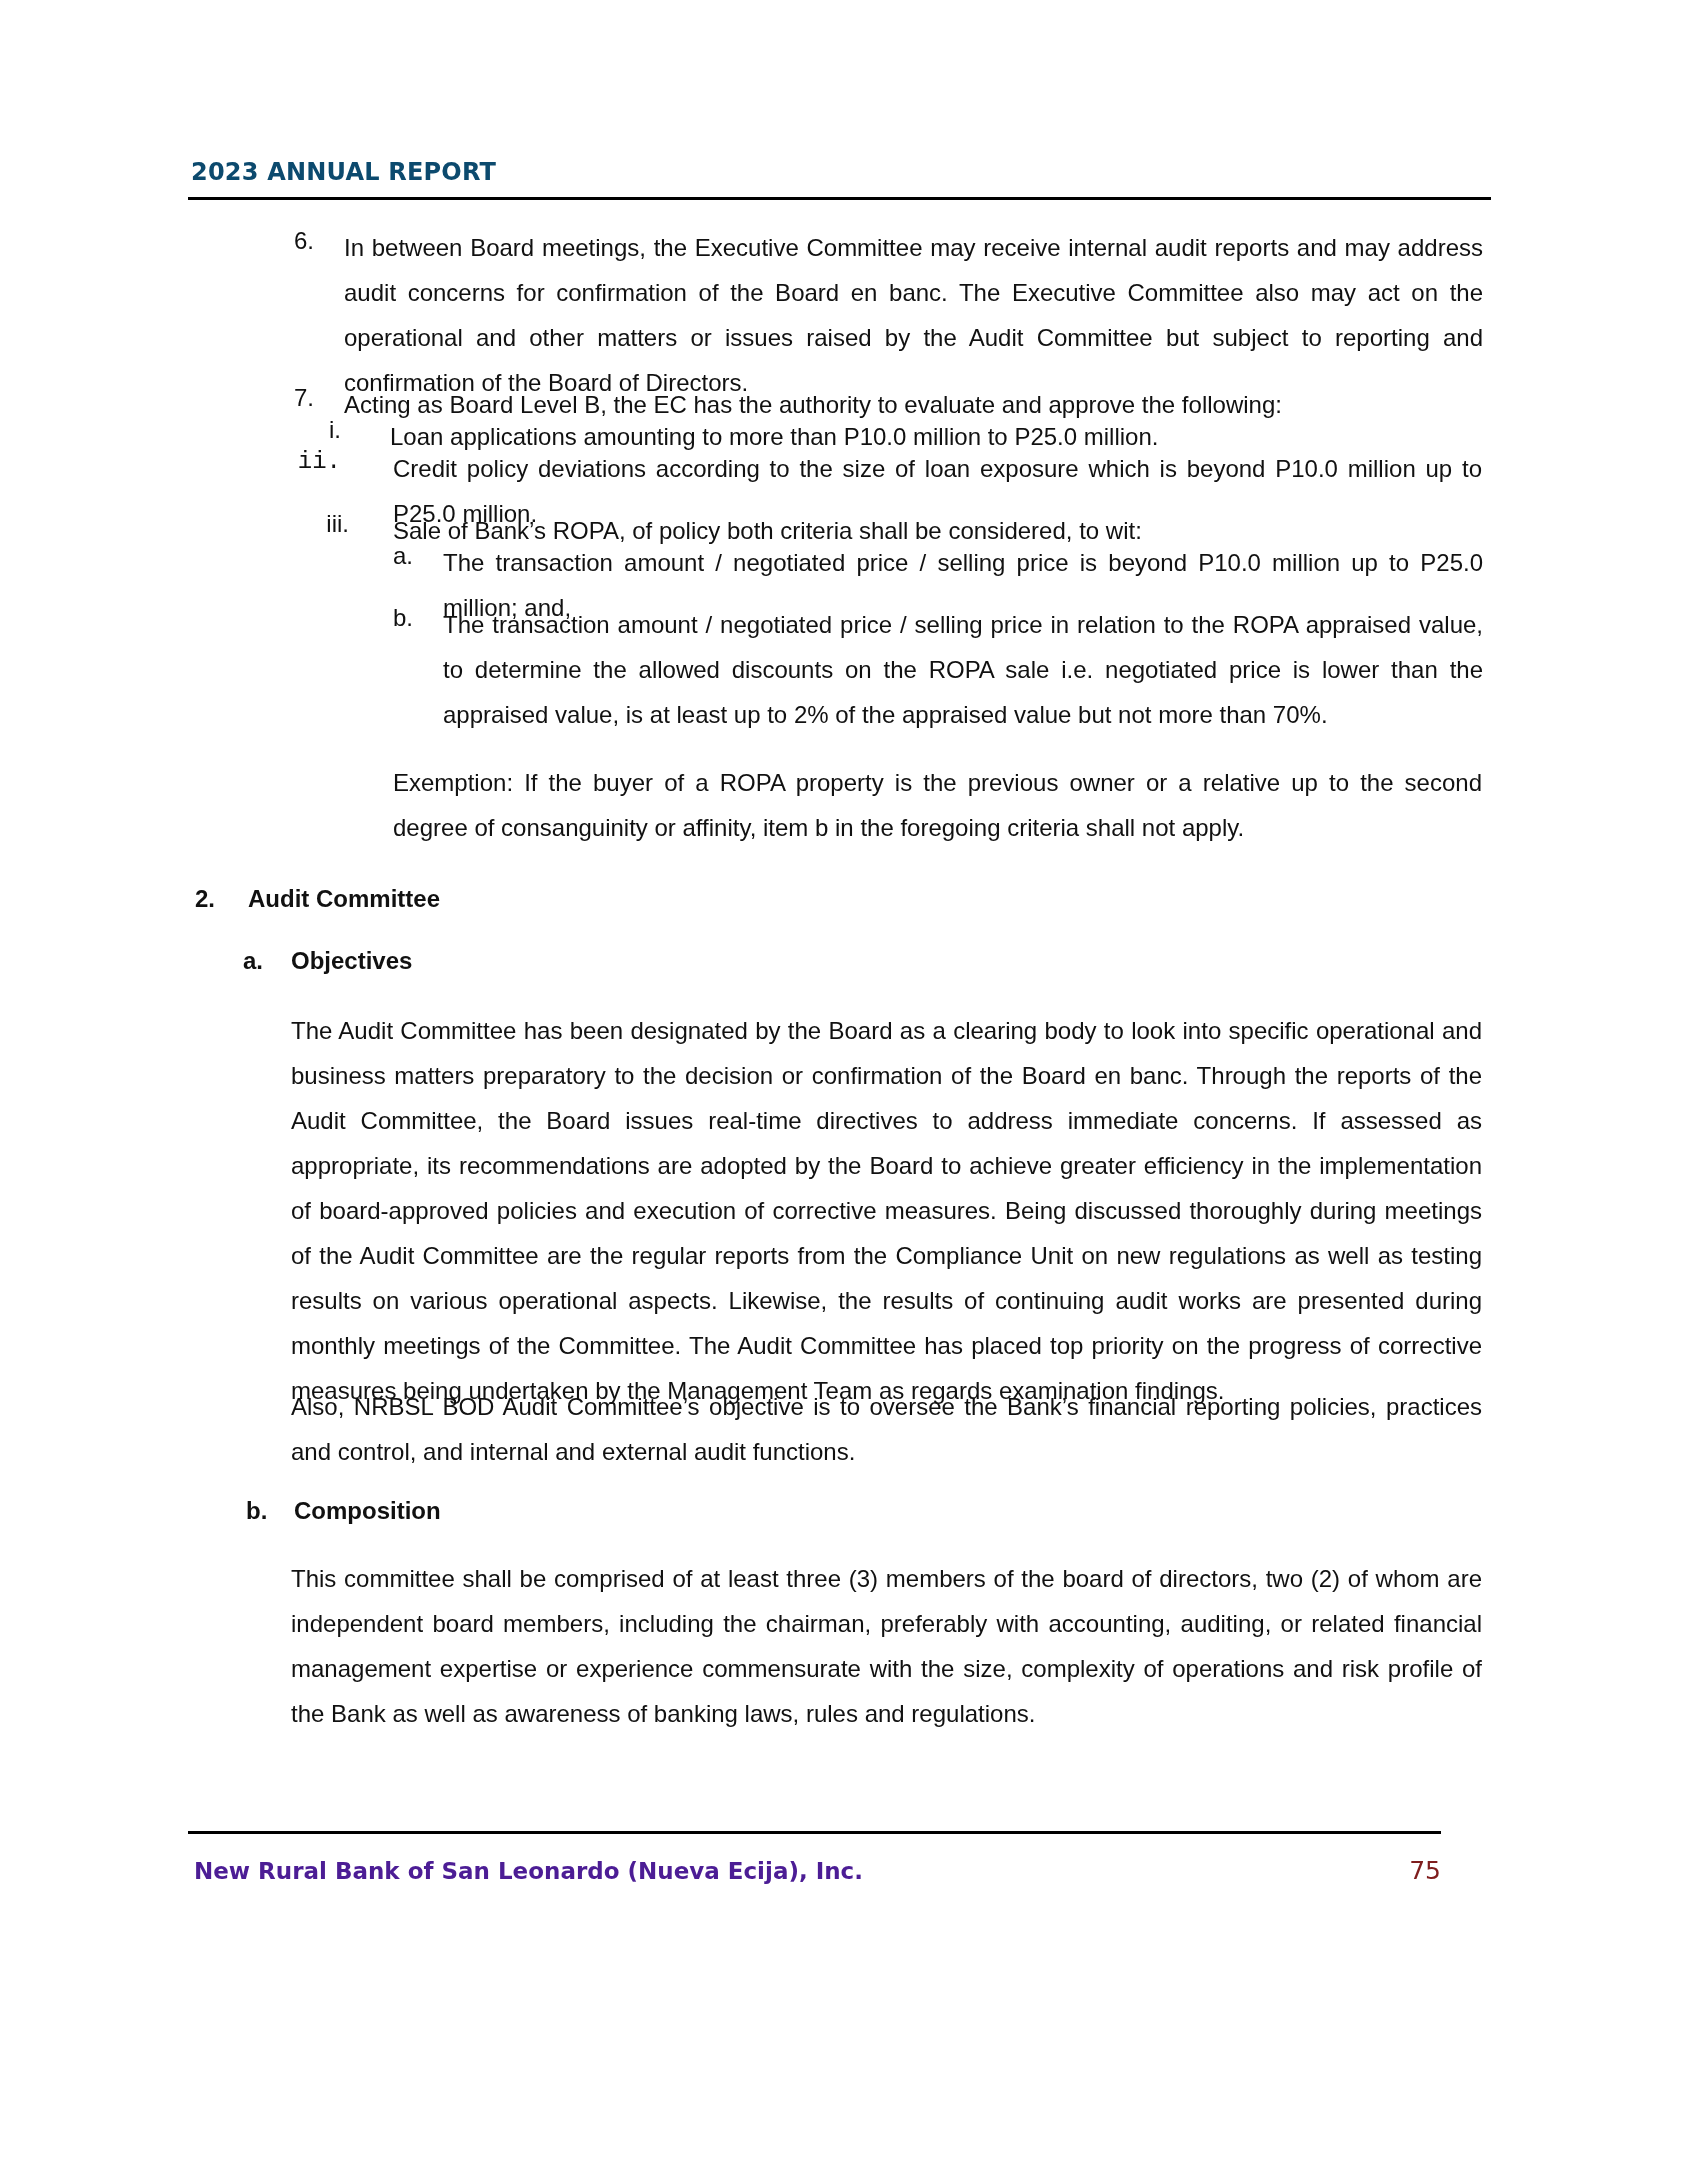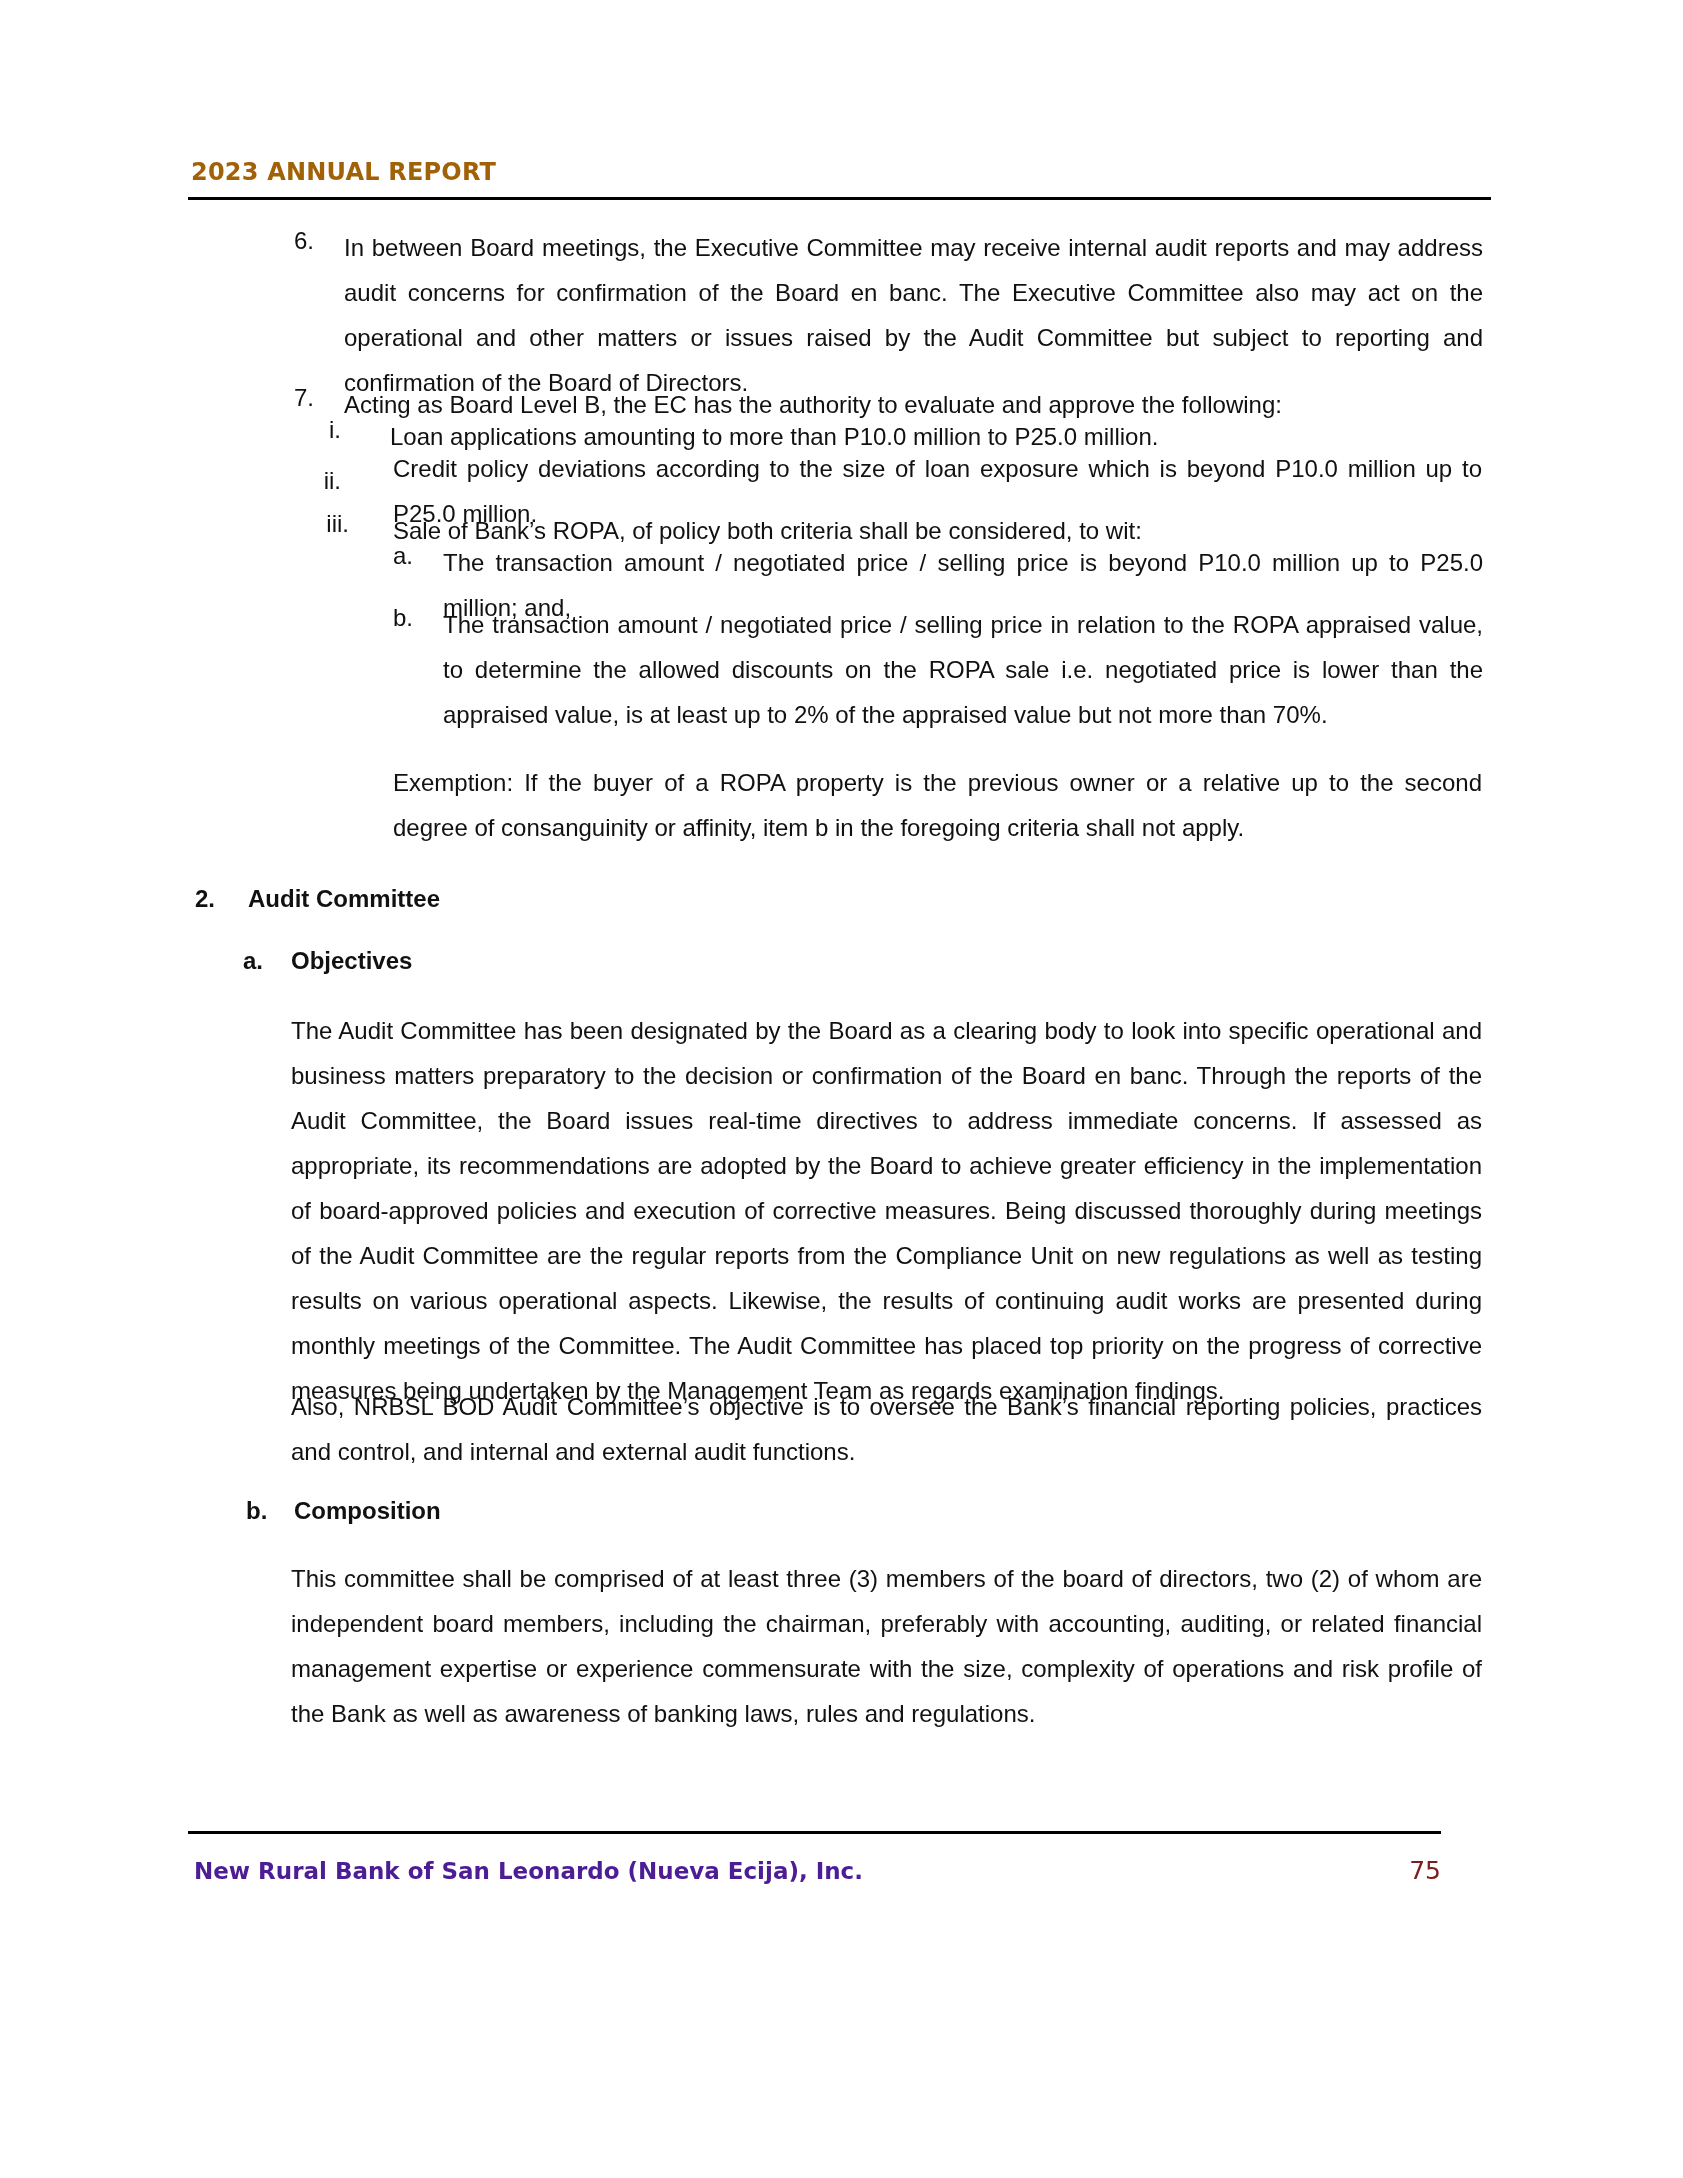--- a/index.html
+++ b/index.html
@@ -1,20 +1,20 @@
 <!DOCTYPE html>
 <html><head>
 <meta charset="utf-8">
 <style>
   html, body { margin: 0; padding: 0; background: #ffffff; }
   body { width: 1683px; height: 2178px; position: relative; overflow: hidden;
          font-family: "Liberation Sans", sans-serif; color: #111111; }
   .abs { position: absolute; }
   .hdr-title { left: 191px; top: 158px; font-family: "DejaVu Sans", sans-serif; font-weight: bold;
-               font-size: 24px; color: #a16207; letter-spacing: 0.2px; white-space: nowrap; }
+               font-size: 24px; color: #0c4a6e; letter-spacing: 0.2px; white-space: nowrap; }
   .rule { background: #000; height: 3px; }
   .rule-top { left: 188px; top: 197px; width: 1303px; }
   .rule-bottom { left: 188px; top: 1831px; width: 1253px; }
   .txt { font-size: 24px; line-height: 45px; text-align: justify; }
   .marker { font-size: 24px; line-height: 31.5px; white-space: nowrap; }
   .bold { font-weight: bold; }
   .footer-text { left: 194px; top: 1858px; font-family: "DejaVu Sans", sans-serif; font-weight: bold;
                  font-size: 23px; color: #4c1d95; white-space: nowrap; }
   .page-num { left: 1391px; top: 1856px; width: 50px; text-align: right; font-family: "DejaVu Sans", sans-serif;
               font-size: 25px; color: #7f1d1d; }
@@ -28,21 +28,21 @@
 
 <div class="abs marker" style="left:294px; top:225px;">6.</div>
 <div class="abs txt" style="left:344px; top:225px; width:1139px;">In between Board meetings, the Executive Committee may receive internal audit reports and may address audit concerns for confirmation of the Board en banc. The Executive Committee also may act on the operational and other matters or issues raised by the Audit Committee but subject to reporting and confirmation of the Board of Directors.</div>
 
 <div class="abs marker" style="left:294px; top:382px;">7.</div>
 <div class="abs txt" style="left:344px; top:382px; width:1139px; text-align:left;">Acting as Board Level B, the EC has the authority to evaluate and approve the following:</div>
 
 <div class="abs marker roman" style="left:282px; top:414px;">i.</div>
 <div class="abs txt" style="left:390px; top:414px; width:1089px; text-align:left;">Loan applications amounting to more than P10.0 million to P25.0 million.</div>
 
-<div class="abs marker roman" style="left:282px; top:465px;">ii.</div>
+<div class="abs marker roman" style="left:282px; top:446px;font-family:Liberation Mono, monospace;">ii.</div>
 <div class="abs txt" style="left:393px; top:446px; width:1089px;">Credit policy deviations according to the size of loan exposure which is beyond P10.0 million up to P25.0 million.</div>
 
 <div class="abs marker roman" style="left:290px; top:508px;">iii.</div>
 <div class="abs txt" style="left:393px; top:508px; width:1089px; text-align:left;">Sale of Bank’s ROPA, of policy both criteria shall be considered, to wit:</div>
 
 <div class="abs marker" style="left:393px; top:540px;">a.</div>
 <div class="abs txt" style="left:443px; top:540px; width:1040px;">The transaction amount / negotiated price / selling price is beyond P10.0 million up to P25.0 million; and,</div>
 
 <div class="abs marker" style="left:393px; top:602px;">b.</div>
 <div class="abs txt" style="left:443px; top:602px; width:1040px;">The transaction amount / negotiated price / selling price in relation to the ROPA appraised value, to determine the allowed discounts on the ROPA sale i.e. negotiated price is lower than the appraised value, is at least up to 2% of the appraised value but not more than 70%.</div>

